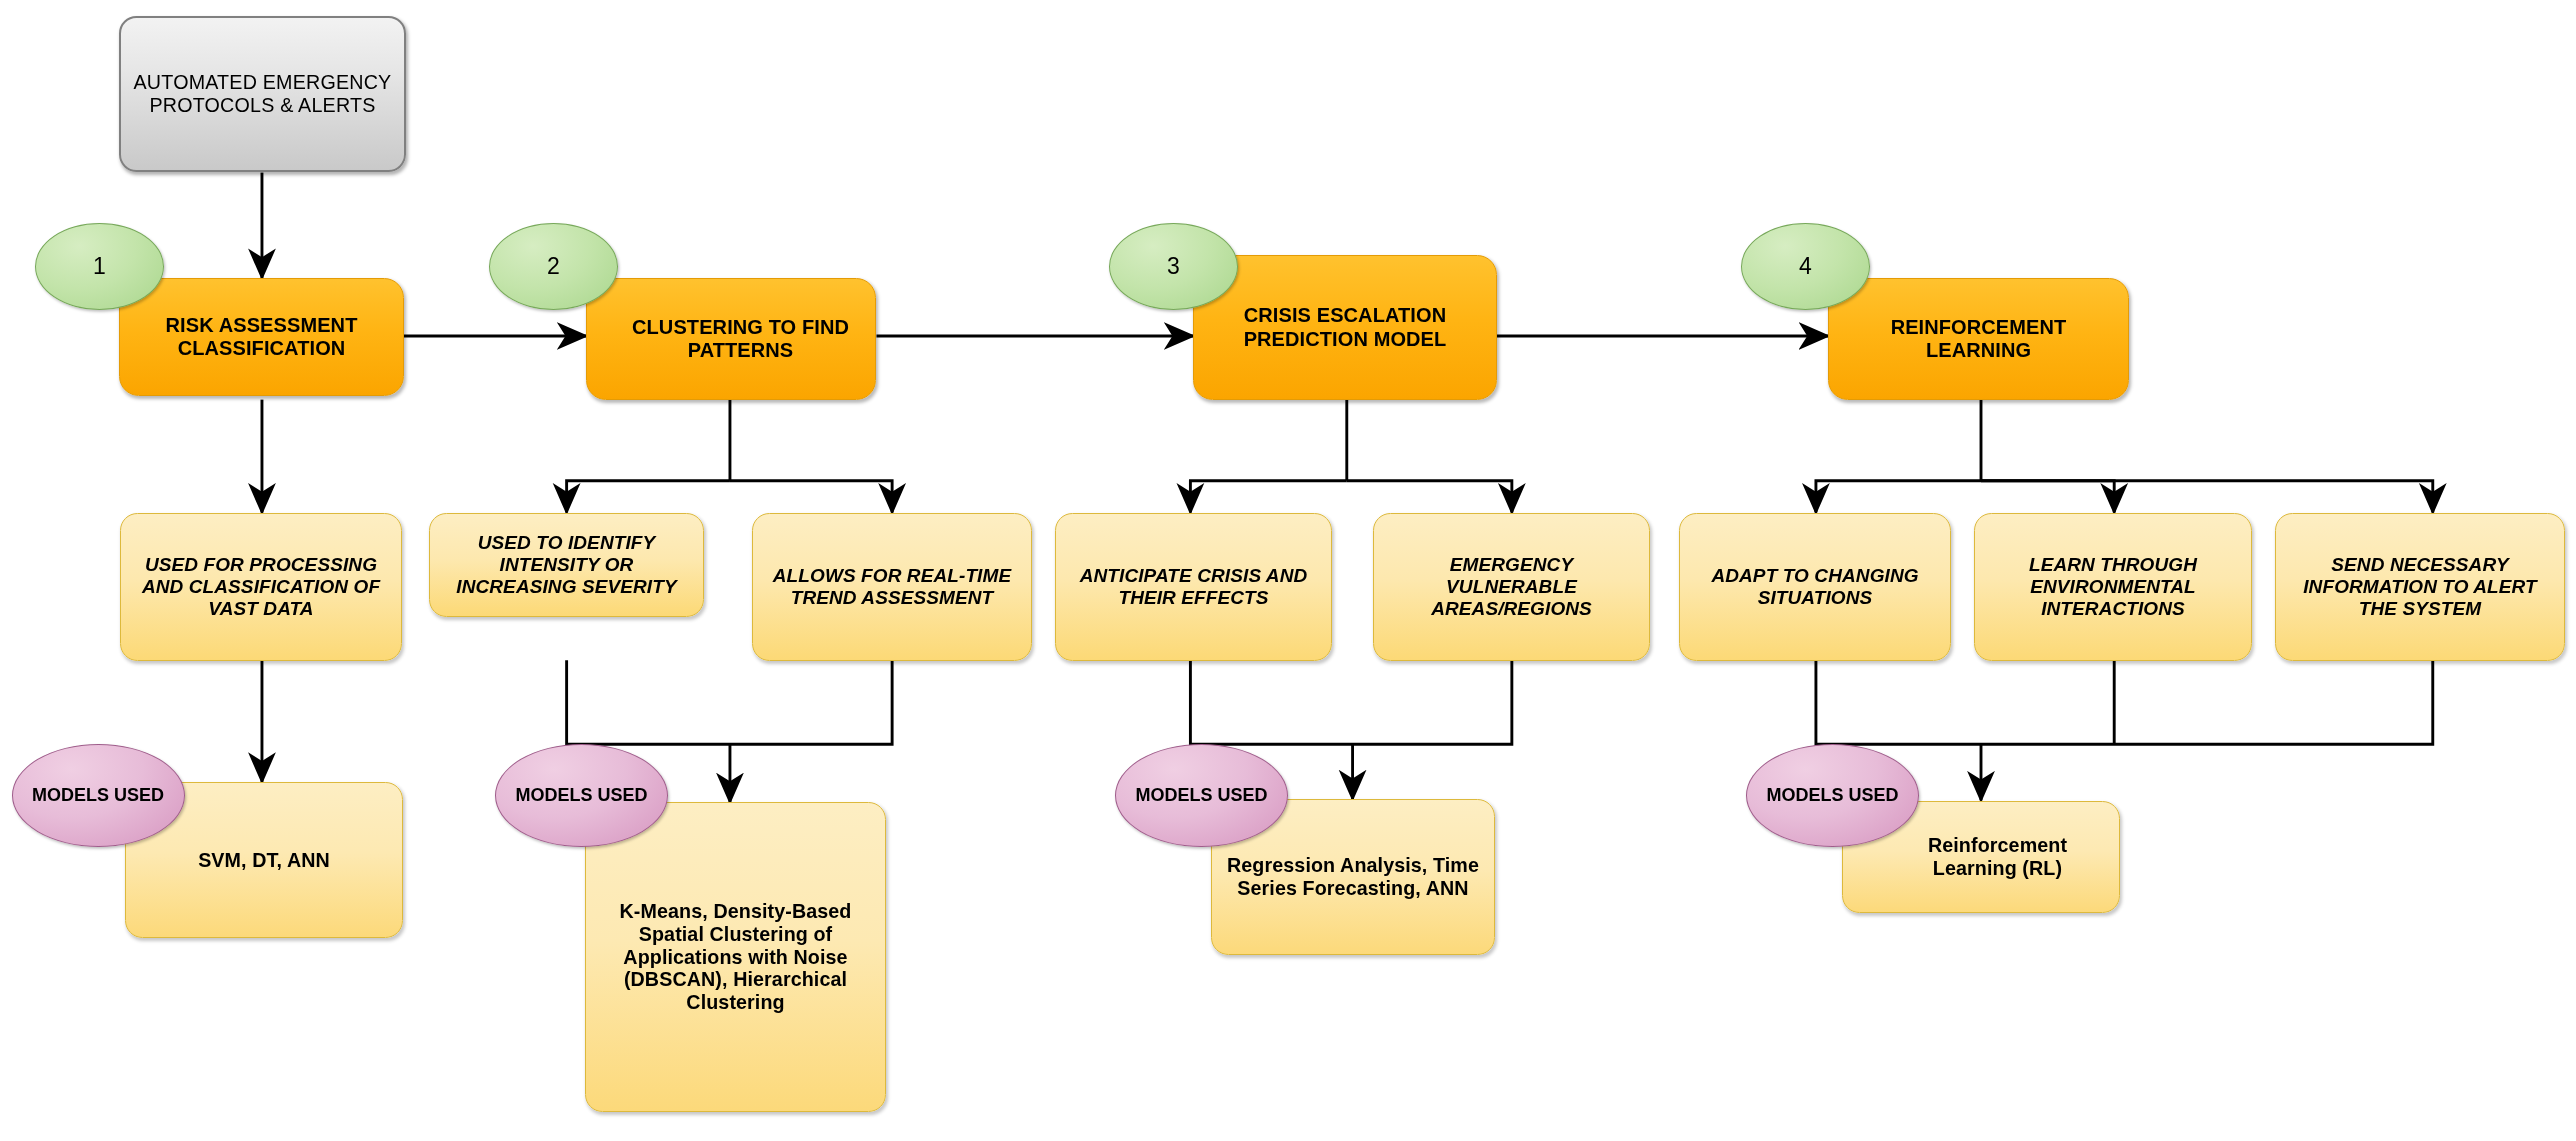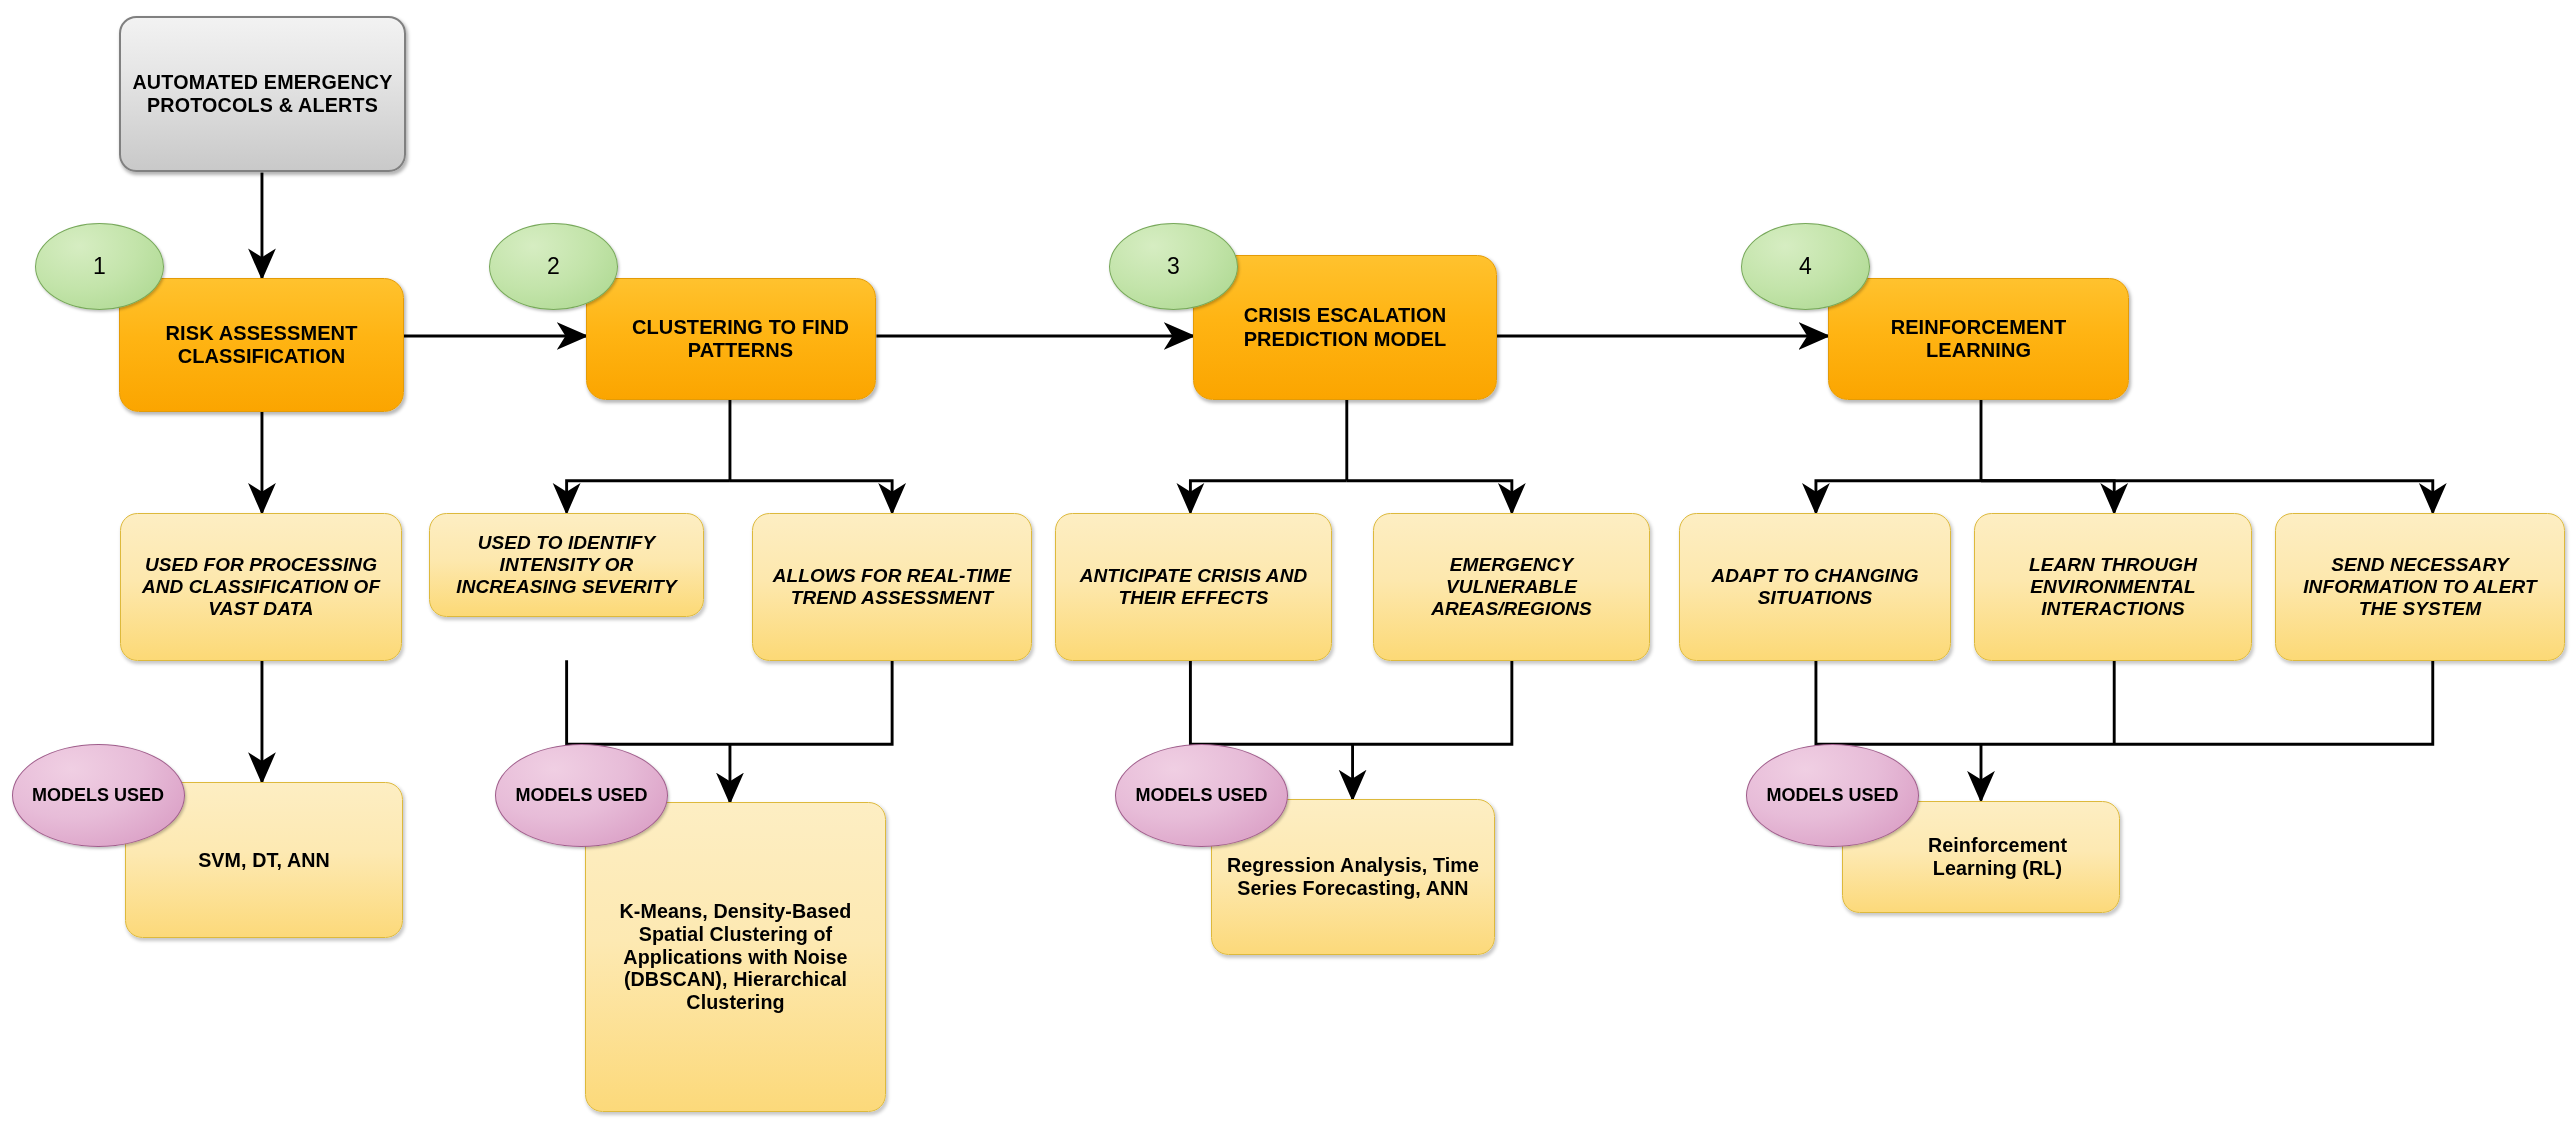--- a/index.html
+++ b/index.html
@@ -35,21 +35,21 @@
     line-height: 1.16;
     border-radius: 19.7px;
   }
   .node > span { display: block; width: 100%; padding: 0 8px; }
 
   
   .node-start {
     background: linear-gradient(to bottom, #f2f2f2 0%, #e6e6e6 35%, #c9c9c9 100%);
     border: 2.9px solid #808080;
     border-radius: 17.4px;
-    font-weight: bold;
+    font-weight: normal;
     font-size: 19.7px;
     letter-spacing: 0.2px;
     box-shadow: 1.7px 2.3px 3.5px rgba(0,0,0,0.30);
   }
 
   
   .node-stage {
     background: linear-gradient(to bottom, #ffc22e 0%, #ffb413 45%, #fba500 100%);
     border: 1.2px solid #e49b06;
     border-radius: 19.7px;
@@ -179,21 +179,21 @@
     </g>
   </svg>
 
   <div class="node node-start" style="left:119px; top:16px; width:287px; height:156px;">
     <span>AUTOMATED EMERGENCY PROTOCOLS &amp; ALERTS</span>
   </div>
 
   <div class="badge-step" style="left:35px; top:223px; width:127px; height:85px;">
     <span>1</span>
   </div>
-  <div class="node node-stage" style="left:119px; top:278px; width:285px; height:134px;">
+  <div class="node node-stage" style="left:119px; top:278px; width:285px; height:118px;">
     <span>RISK ASSESSMENT CLASSIFICATION</span>
   </div>
   <div class="node node-desc" style="left:120px; top:513px; width:282px; height:148px;">
     <span>USED FOR PROCESSING AND CLASSIFICATION OF VAST DATA</span>
   </div>
   <div class="badge-models" style="left:11.6px; top:744px; width:171px; height:101px;">
     <span>MODELS USED</span>
   </div>
   <div class="node node-model" style="left:125px; top:782px; width:278px; height:156px;">
     <span>SVM, DT, ANN</span>

